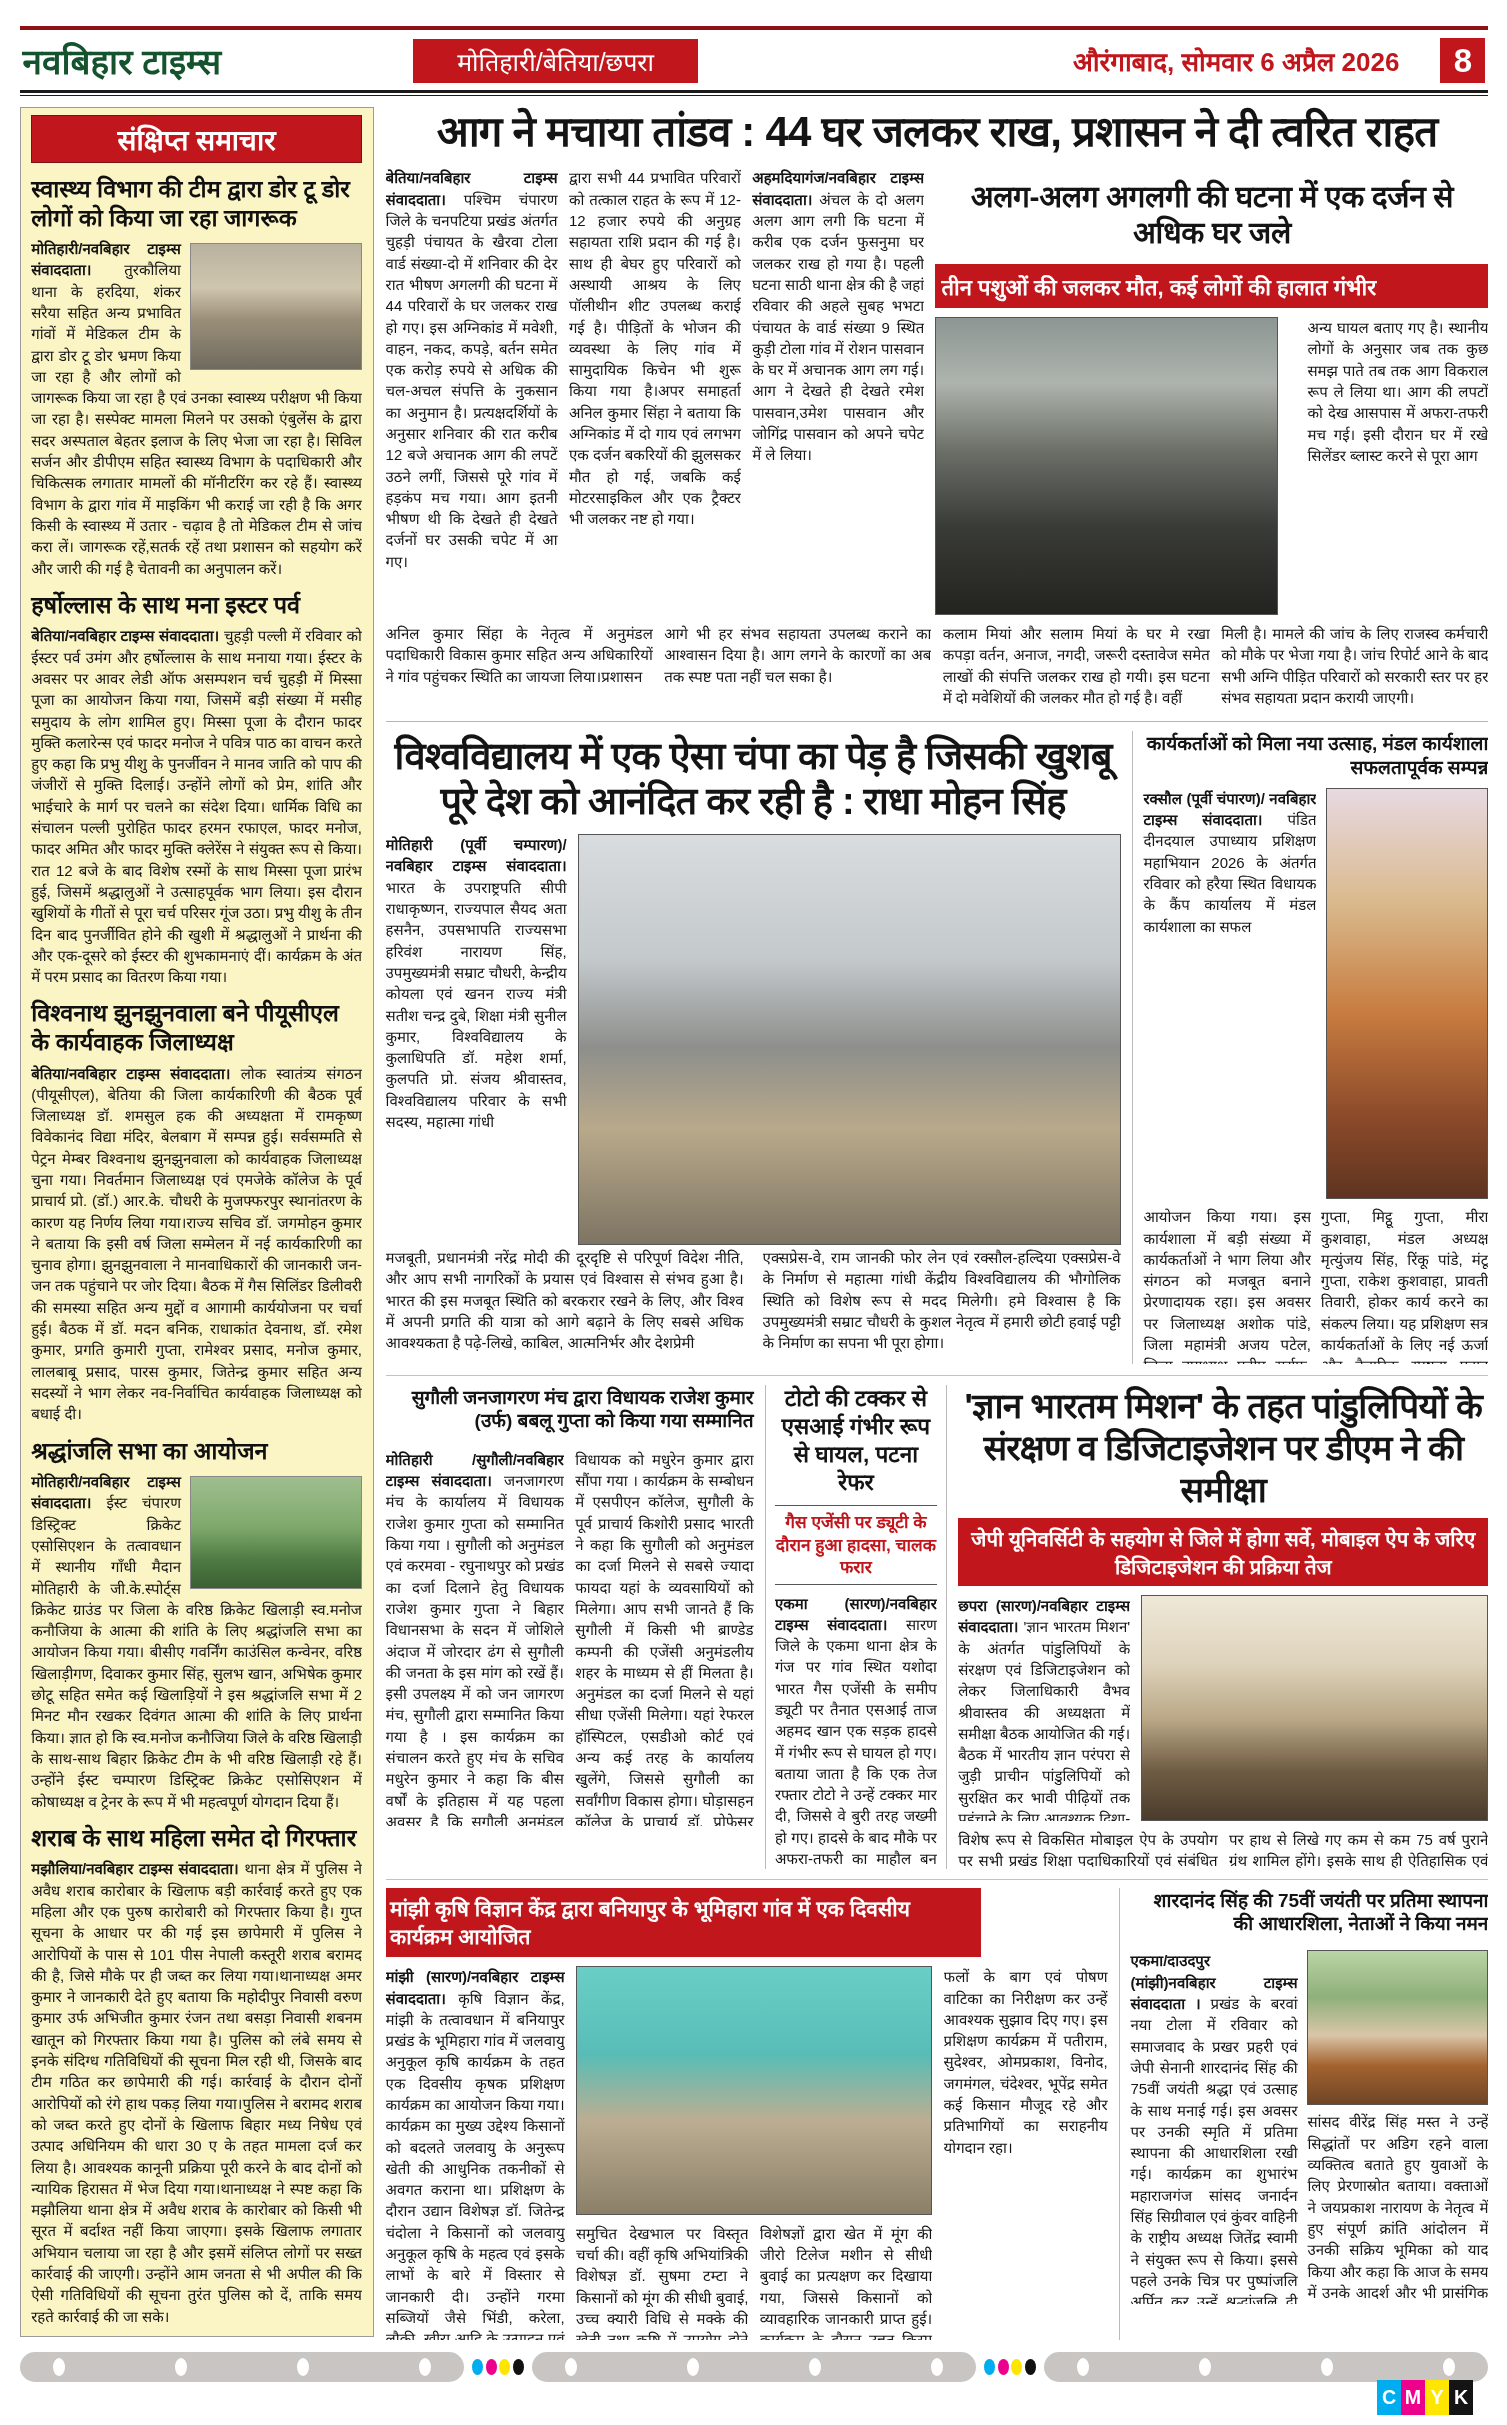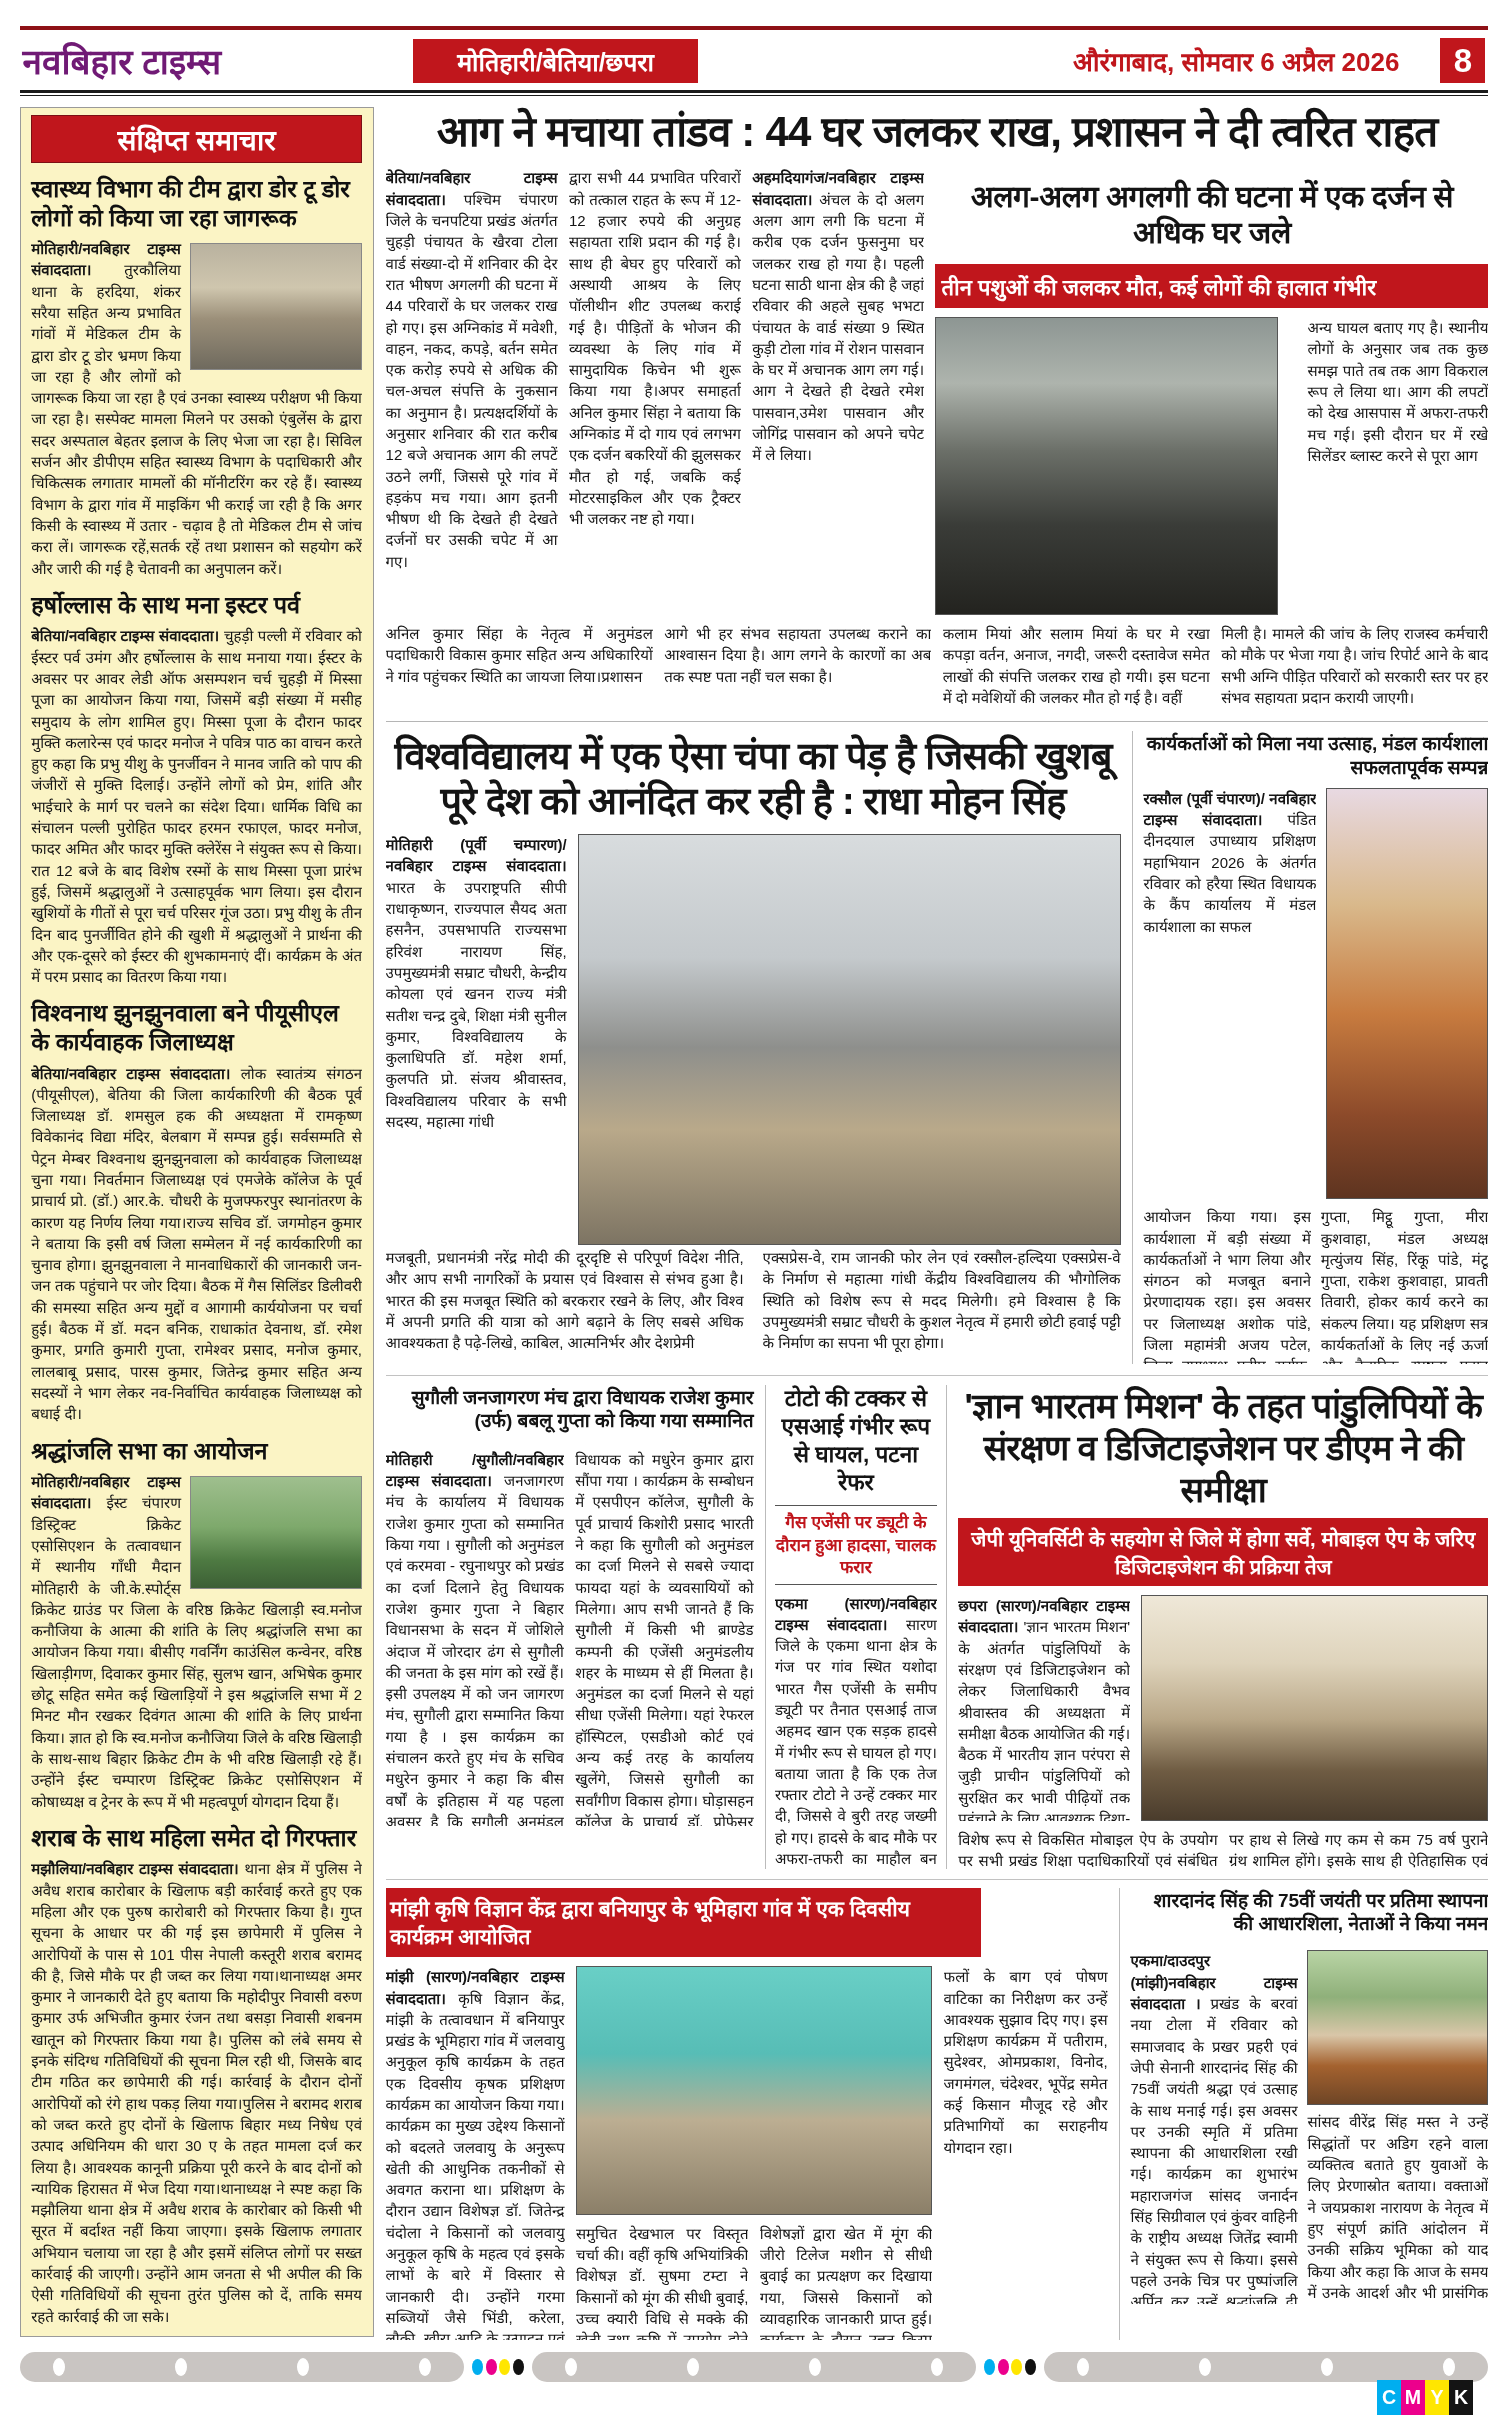--- a/index.html
+++ b/index.html
@@ -2,22 +2,22 @@
 <html style="font-size:12px"><head>
 <meta charset="utf-8">
 <style>
   *{margin:0;padding:0;box-sizing:border-box}
   html,body{background:#ffffff}
   .page{width:1508px;height:2426px;position:relative;overflow:hidden;background:#fff;
         font-family:"Liberation Sans",sans-serif;color:#141414}
   .toprule{height:3.8px;background:#8e1116;margin:26px 19.6px 0}
   
   .header{display:flex;align-items:center;padding:7.5px 22.6px 6px;gap:15px}
-  .paper-name{font-size:35px;font-weight:bold;color:#701a75;white-space:nowrap}
-  .edition-box{background:#c0161c;color:#fff;font-size:25px;font-weight:bold;
+  .paper-name{font-size:35px;font-weight:bold;color:#14532d;white-space:nowrap}
+  .edition-box{background:#c0161c;color:#fff;font-size:25px;font-weight:normal;
                padding:5.3px 44px;margin-left:177px;white-space:nowrap}
   .date{color:#c0161c;font-size:26px;font-weight:bold;margin-left:auto;white-space:nowrap}
   .pagenum{background:#c0161c;color:#fff;font-size:33px;font-weight:bold;width:45px;height:45px;
            display:flex;align-items:center;justify-content:center;margin-left:26px}
   .hdr-rule{border-top:3px solid #1a1a1a;border-bottom:0.8px solid #1a1a1a;height:6px;margin:0 19.6px}
   
   .content{display:flex;gap:12px;padding:10.6px 19.6px 0}
   .main{flex:1;display:flex;flex-direction:column;min-width:0}
   .body{font-size:15px;line-height:1.42;text-align:justify;overflow:hidden}
   .dl{font-weight:bold}

